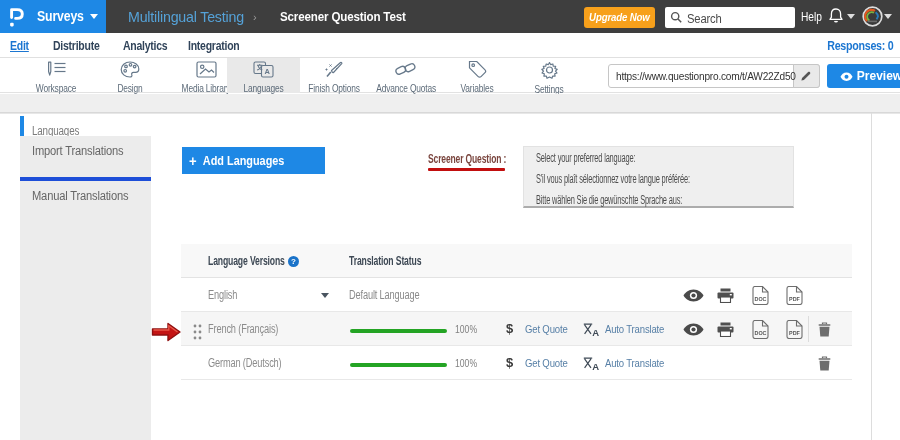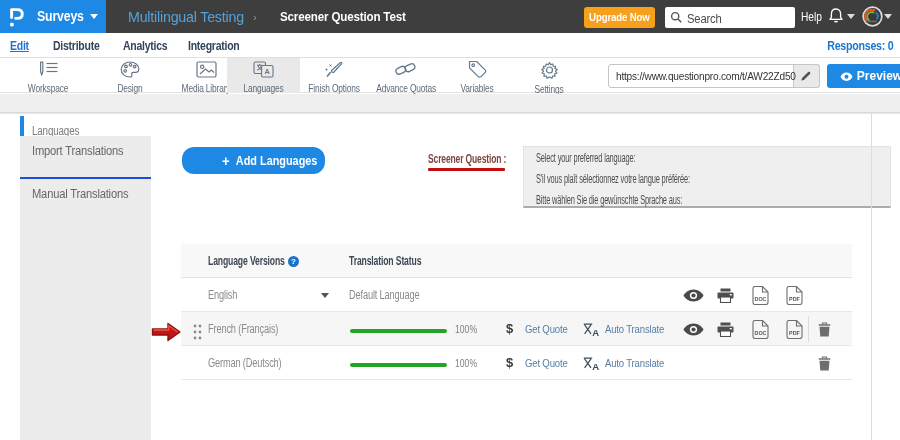--- a/index.html
+++ b/index.html
@@ -7,21 +7,21 @@
 body{font-family:"Liberation Sans",sans-serif;background:#fff;position:relative;}
 .abs{position:absolute;}
 
 .topbar{left:0;top:0;width:900px;height:33px;background:#3e3e3e;}
 .logo{left:0;top:0;width:106px;height:33px;background:#1e88e5;}
 .surv{left:37px;top:0;height:33px;line-height:33px;color:#fff;font-size:14.5px;font-weight:700;letter-spacing:-0.2px;transform:scaleX(0.85);transform-origin:0 50%;}
 .caret{width:0;height:0;border-left:4.5px solid transparent;border-right:4.5px solid transparent;border-top:5px solid #fff;}
 .bc1{left:128px;top:0;height:33px;line-height:34px;color:#55a2d8;font-size:14.5px;letter-spacing:-0.2px;transform:scaleX(0.98);transform-origin:0 50%;}
 .bcsep{left:253px;top:0;height:33px;line-height:34px;color:#9a9a9a;font-size:11px;}
 .bc2{left:280px;top:0;height:33px;line-height:34px;color:#fdfdfd;font-size:13.5px;font-weight:700;letter-spacing:-0.2px;transform:scaleX(0.86);transform-origin:0 50%;}
-.upg{left:584px;top:7px;width:71px;height:21px;background:#f7a01b;border-radius:3px;color:#fff;font-size:11px;font-weight:700;text-align:center;line-height:21px;letter-spacing:-0.2px;}
+.upg{left:584px;top:7px;width:71px;height:21px;background:#f7a01b;border-radius:3px;color:#fff;font-size:11px;font-weight:700;text-align:center;line-height:21px;letter-spacing:-0.2px;font-style:italic;}
 .search{left:665px;top:7px;width:130px;height:21px;background:#fff;border-radius:2px;}
 .search span{position:absolute;left:22px;top:0;line-height:21px;font-size:12.5px;color:#4a4a4a;letter-spacing:-0.2px;}
 .help{left:801px;top:0;height:33px;line-height:34px;color:#fff;font-size:12px;transform:scaleX(0.85);transform-origin:0 50%;}
 
 .navrow{left:0;top:33px;width:900px;height:25px;background:#fff;border-bottom:1px solid #e0e0e0;}
 .nav{top:33px;height:25px;line-height:26px;font-size:12.5px;font-weight:700;color:#31445a;letter-spacing:-0.3px;transform:scaleX(0.84);transform-origin:0 50%;}
 .nav.active{color:#1c76d1;text-decoration:underline;}
 .resp{top:33px;height:25px;line-height:26px;font-size:12px;font-weight:700;color:#1c76d1;letter-spacing:-0.3px;transform:scaleX(0.89);transform-origin:100% 50%;}
 
 .toolbar{left:0;top:58px;width:900px;height:35px;background:#fff;border-bottom:1px solid #e2e2e2;}
@@ -33,24 +33,24 @@
 
 .band{left:0;top:94px;width:900px;height:19px;background:#efefef;border-bottom:1px solid #d8d8d8;}
 
 .sideblue{left:20px;top:116px;width:4px;height:30px;background:#1e88e5;}
 .sideact{left:24px;top:116px;width:127px;height:30px;background:#fff;line-height:30px;padding-left:8px;font-size:12px;color:#7b7b7b;letter-spacing:-0.2px;}
 .sideact span{display:inline-block;transform:scaleX(0.82);transform-origin:0 50%;}
 .sitem span{display:inline-block;transform:scaleX(0.93);transform-origin:0 50%;}
 .sidegray{left:20px;top:147px;width:131px;height:293px;background:#ececec;}
 .sitem{left:20px;width:131px;height:30px;line-height:30px;padding-left:12px;font-size:12px;color:#666;background:#ececec;letter-spacing:-0.2px;}
 
-.addbtn{left:182px;top:147px;width:143px;height:27px;background:#1e88e5;border-radius:12px;color:#fff;text-align:right;line-height:27px;font-size:12.5px;font-weight:700;}
+.addbtn{left:182px;top:147px;width:143px;height:27px;background:#1e88e5;border-radius:0;color:#fff;text-align:left;line-height:27px;font-size:12.5px;font-weight:700;}
 .screener{left:428px;top:152px;font-size:12px;font-weight:700;color:#7a453e;letter-spacing:-0.2px;transform:scaleX(0.71);transform-origin:0 50%;}
 .redbar{left:428px;top:168px;width:77px;height:3px;background:#c20e0e;border-radius:1px;}
-.qbox{left:523px;top:146px;width:368px;height:62px;background:#efefef;border:1px solid #e2e2e2;border-bottom:2px solid #acacac;padding:1px 0 0 12px;}
+.qbox{left:523px;top:146px;width:271px;height:62px;background:#efefef;border:1px solid #e2e2e2;border-bottom:2px solid #acacac;padding:1px 0 0 12px;}
 .qbox div{font-size:12px;color:#4d4d4d;line-height:21px;letter-spacing:-0.25px;transform:scaleX(0.62);transform-origin:0 50%;white-space:nowrap;}
 
 .thead{left:181px;top:244px;width:671px;height:34px;background:#f8f8f8;border-bottom:1px solid #e3e3e3;}
 .th{top:244px;height:34px;line-height:34px;font-size:12px;font-weight:700;color:#3d4854;letter-spacing:-0.2px;transform:scaleX(0.72);transform-origin:0 50%;}
 .row{left:181px;width:671px;height:34px;border-bottom:1px solid #e8e8e8;}
 .cell{height:34px;line-height:34px;font-size:12px;color:#8b8b8b;letter-spacing:-0.2px;transform:scaleX(0.77);transform-origin:0 50%;white-space:nowrap;}
 .bar{width:97px;height:4px;background:#24a424;border-radius:2px;}
 .pct{font-size:11.5px;color:#808080;transform:scaleX(0.75);transform-origin:0 50%;}
 .dollar{font-size:13px;font-weight:700;color:#3a3a3a;}
 .link{font-size:11.5px;color:#567fa6;letter-spacing:-0.2px;transform:scaleX(0.83);transform-origin:0 50%;white-space:nowrap;}
@@ -96,21 +96,21 @@
 <div class="abs caret" style="left:884px;top:14px;border-top-color:#ddd;"></div>
 
 <div class="abs navrow"></div>
 <div class="abs nav active" style="left:10px">Edit</div>
 <div class="abs nav" style="left:53px">Distribute</div>
 <div class="abs nav" style="left:123px">Analytics</div>
 <div class="abs nav" style="left:188px">Integration</div>
 <div class="abs resp" style="right:7px">Responses: 0</div>
 
 <div class="abs toolbar"></div>
-<div class="abs titem" style="left:12px">
+<div class="abs titem" style="left:20px">
  <svg width="22" height="17" viewBox="0 0 22 17">
       <g fill="none" stroke="#66788a" stroke-width="1.2">
         <path d="M3.6 1.2 L5.8 1.2 L5.8 10.5 L4.7 14.2 L3.6 10.5 Z" stroke-linejoin="round"></path>
         <line x1="9.5" y1="2.5" x2="20.5" y2="2.5"></line>
         <line x1="9.5" y1="6.5" x2="20.5" y2="6.5"></line>
         <line x1="9.5" y1="10.5" x2="20.5" y2="10.5"></line>
       </g>
     </svg>
  <span class="tlabel">Workspace</span>
 </div>
@@ -197,21 +197,21 @@
       <circle cx="6.5" cy="4.8" r="2" fill="#1e88e5"></circle>
     </svg>Preview</div>
 
 <div class="abs band"></div>
 <div class="abs cardtop"></div>
 
 <div class="abs sideblue"></div>
 <div class="abs sideact"><span>Languages</span></div>
 <div class="abs sidegray"></div>
 <div class="abs sitem" style="top:136px"><span>Import Translations</span></div>
-<div class="abs sitem" style="top:177px;border-top:2px solid #1d4ed8"><span>Manual Translations</span></div>
+<div class="abs sitem" style="top:177px;border-top:4px solid #1d4ed8"><span>Manual Translations</span></div>
 
 <div class="abs addbtn"><span style="display:inline-block;transform:scaleX(0.87);transform-origin:50% 50%;"><span style="font-size:15px;margin-right:7px;vertical-align:-1px">+</span>Add Languages</span></div>
 <div class="abs screener">Screener Question :</div>
 <div class="abs redbar"></div>
 <div class="abs qbox">
  <div>Select your preferred language:</div>
  <div>S'il vous plaît sélectionnez votre langue préférée:</div>
  <div>Bitte wählen Sie die gewünschte Sprache aus:</div>
 </div>
 

